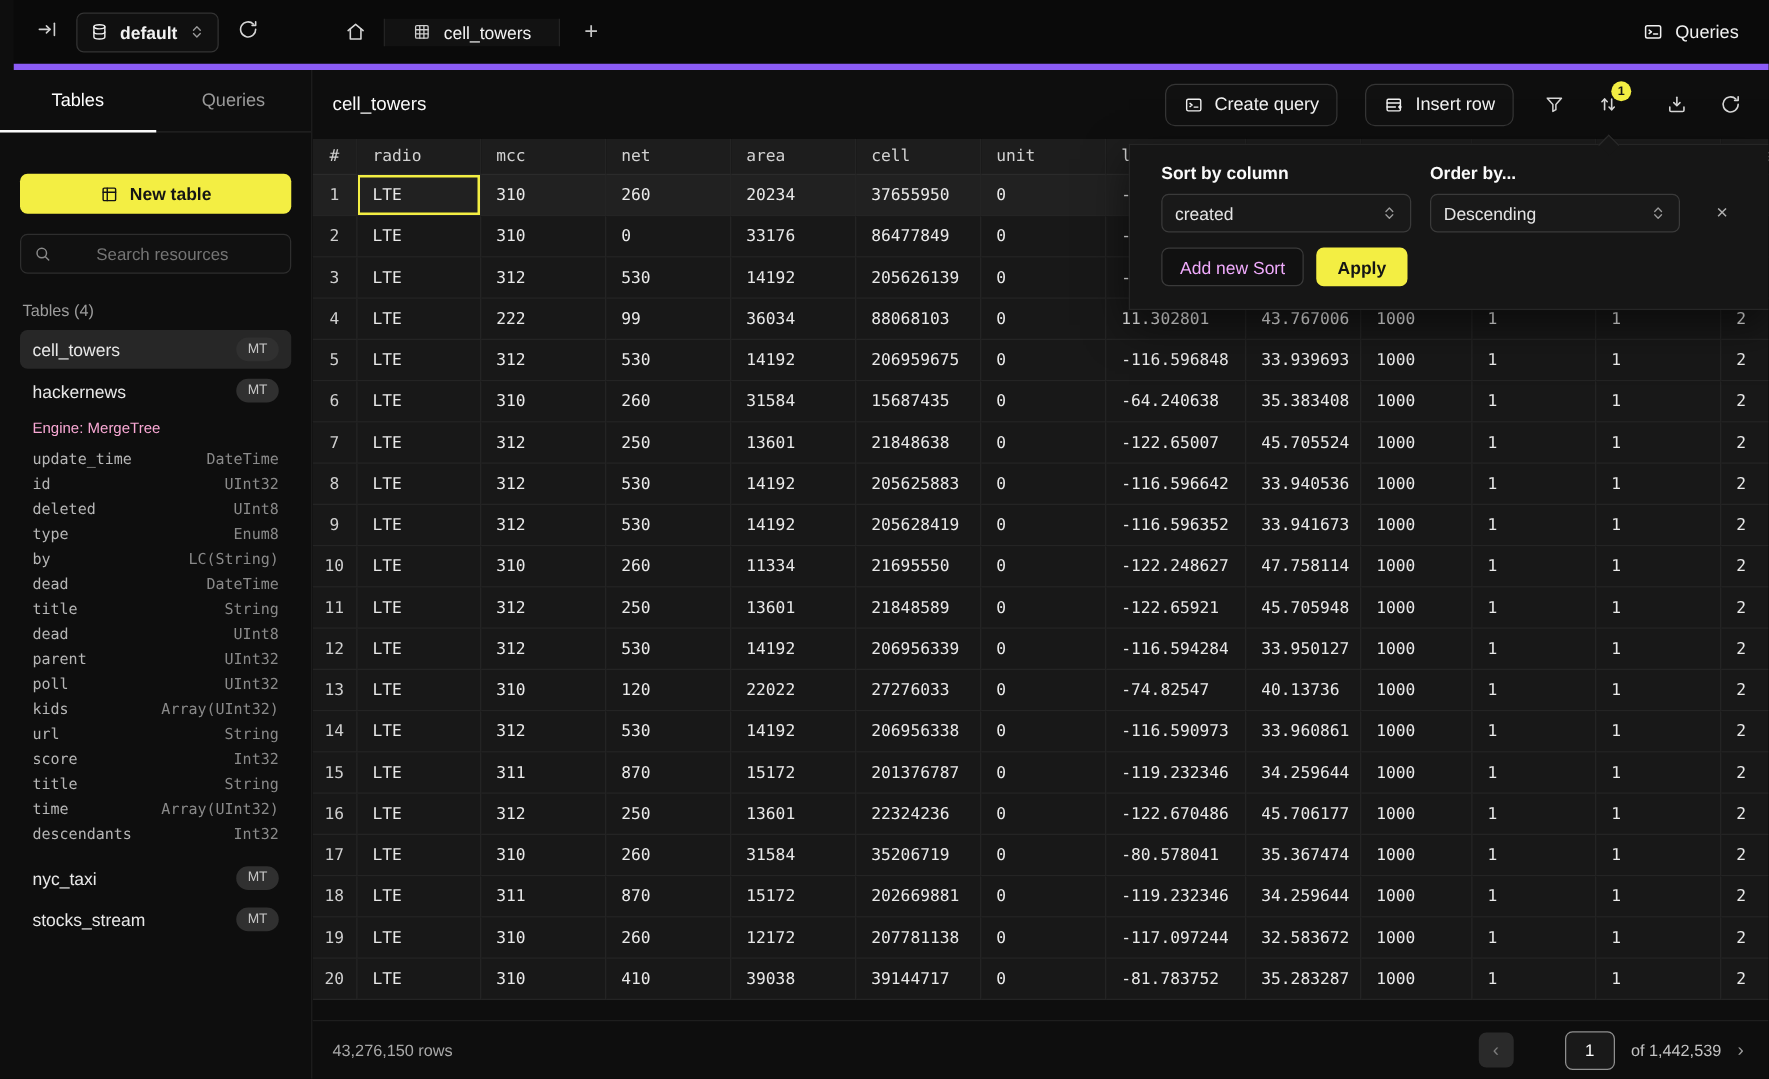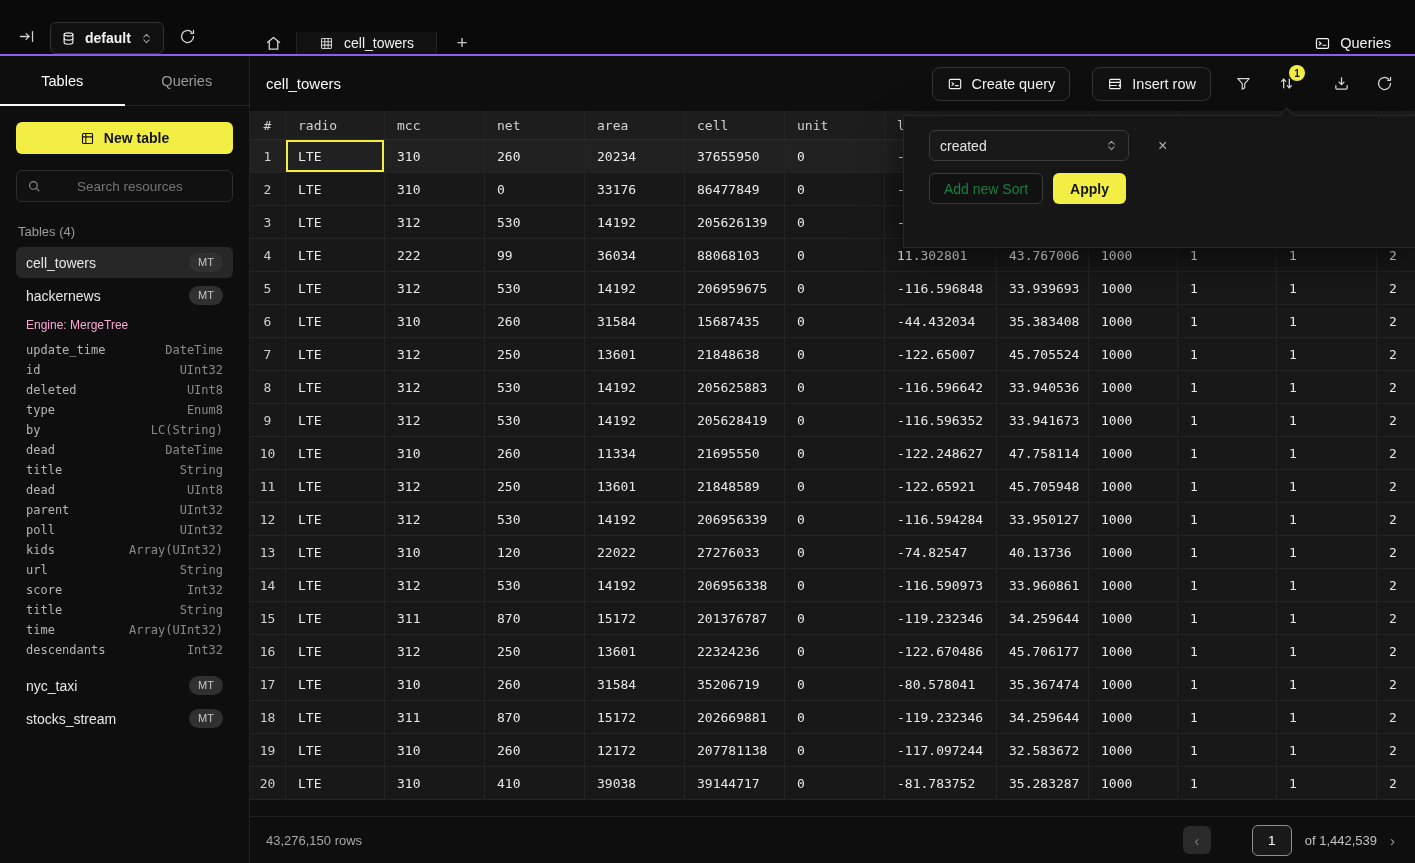--- a/index.html
+++ b/index.html
@@ -18,42 +18,42 @@
   html,body{width:1415px;height:863px;overflow:hidden;background:var(--bg-main);color:var(--text);
     font-family:"Liberation Sans",sans-serif;}
   button{font:inherit;color:inherit;background:none;border:none;cursor:pointer;}
   input{font:inherit;margin-left:28px;}
   svg{display:block;}
   .icon{display:inline-flex;align-items:center;justify-content:center;}
 
   .app{display:grid;grid-template-columns:250px 1fr;grid-template-rows:56px 1fr;width:1415px;height:863px;}
 
   
-  .topbar{grid-column:1/3;display:flex;align-items:flex-end;background:var(--bg-top);border-bottom:2px solid #8b5cf6;}
+  .topbar{grid-column:1/3;display:flex;align-items:center;background:var(--bg-top);border-bottom:5px solid #8b5cf6;margin-left:11px;}
   .topbar-left{flex:0 0 250px;display:flex;align-items:center;gap:15px;padding:0 18px;}
   .collapse-btn{color:#cfcfcf;}
   .db-select{height:32px;border:1px solid #333;border-radius:6px;display:flex;align-items:center;gap:9px;
     padding:0 10px;font-size:14px;font-weight:600;color:#f2f2f2;background:#101010;}
   .refresh-btn{color:#d6d6d6;}
   .topbar-tabs{flex:1;display:flex;align-items:stretch;}
   .home-btn{width:46px;display:flex;align-items:center;justify-content:center;color:#d6d6d6;}
   .tab{display:flex;align-items:center;gap:10px;padding:0 22px;background:#121212;
     border-left:1px solid #232323;border-right:1px solid #232323;font-size:14px;color:#f2f2f2;}
   .plus-btn{width:50px;font-size:19px;color:#c4c4c4;display:flex;align-items:center;justify-content:center;}
   .queries-btn{margin-left:auto;margin-right:24px;display:flex;align-items:center;gap:9px;font-size:14.5px;color:#f2f2f2;}
 
   
   .sidebar{grid-row:2;background:var(--bg-side);border-right:1px solid #222;display:flex;flex-direction:column;overflow:hidden;}
   .side-tabs{flex:0 0 50px;display:flex;border-bottom:1px solid #242424;}
   .side-tab{flex:1;display:flex;align-items:center;justify-content:center;font-size:14.5px;color:var(--muted);position:relative;}
   .side-tab.active{color:#ffffff;}
   .side-tab.active::after{content:"";position:absolute;left:0;right:0;bottom:-1px;height:2px;background:#fafafa;}
   .side-body{padding:16px;overflow:hidden;}
   .new-table-btn{width:100%;height:32px;background:var(--accent);color:#141414;border-radius:6px;
-    display:flex;align-items:center;justify-content:center;gap:9px;font-size:14px;font-weight:600;}
+    display:flex;align-items:center;justify-content:center;gap:9px;font-size:14px;font-weight:600;margin-top:17px;}
   .search-box{margin-top:16px;height:32px;border:1px solid #2e2e2e;border-radius:6px;background:#111;
     display:flex;align-items:center;gap:8px;padding:0 10px;color:#8a8a8a;}
   .search-box input{flex:1;min-width:0;background:none;border:none;outline:none;color:#dcdcdc;font-size:13.5px;}
   .search-box input::placeholder{color:#757575;}
   .section-label{margin:22px 2px 8px;font-size:13px;color:#9c9c9c;}
   .table-item{height:31px;display:flex;align-items:center;justify-content:space-between;padding:0 10px;
     border-radius:6px;font-size:14px;color:#e8e8e8;margin:2px 0;}
   .table-item.selected{background:#272727;}
   .badge{background:#303030;color:#c6c6c6;font-size:11px;line-height:1;padding:4px 9px;border-radius:999px;}
   .engine-line{font-size:12px;color:#f9a8d4;padding:5px 10px 8px;}
@@ -116,21 +116,21 @@
   .sort-popup::before{content:"";position:absolute;top:-6px;left:377px;width:11px;height:11px;
     background:#161616;border-left:1px solid #2a2a2a;border-top:1px solid #2a2a2a;transform:rotate(45deg);}
   .popup-labels{display:flex;gap:15px;margin-bottom:9px;}
   .popup-labels span{width:200px;font-size:14px;font-weight:600;color:#fafafa;}
   .popup-selects{display:flex;align-items:center;gap:15px;}
   .pselect{width:200px;height:31px;border:1px solid #3a3a3a;border-radius:6px;background:#191919;
     display:flex;align-items:center;justify-content:space-between;padding:0 10px;font-size:14px;color:#e4e4e4;}
   .popup-close{margin-left:14px;color:#b0b0b0;font-size:16px;line-height:1;}
   .popup-actions{display:flex;align-items:center;gap:10px;margin-top:12px;}
   .add-sort-btn{height:31px;border:1px solid #3a3a3a;border-radius:6px;background:#111;
-    padding:0 14px;font-size:14px;color:#15803d;}
+    padding:0 14px;font-size:14px;color:#f0abfc;}
   .apply-btn{height:31px;border-radius:6px;background:var(--accent);color:#151515;
     padding:0 17px;font-size:14px;font-weight:600;}
 </style>
 </head>
 <body>
 
 <div class="app">
 
   <header class="topbar">
     <div class="topbar-left">
@@ -479,21 +479,21 @@
             <div class="tcell c12">2</div>
           </div>
           <div class="trow">
             <div class="tcell c0">6</div>
             <div class="tcell c1">LTE</div>
             <div class="tcell c2">310</div>
             <div class="tcell c3">260</div>
             <div class="tcell c4">31584</div>
             <div class="tcell c5">15687435</div>
             <div class="tcell c6">0</div>
-            <div class="tcell c7">-44.432034</div>
+            <div class="tcell c7">-64.240638</div>
             <div class="tcell c8">35.383408</div>
             <div class="tcell c9">1000</div>
             <div class="tcell c10">1</div>
             <div class="tcell c11">1</div>
             <div class="tcell c12">2</div>
           </div>
           <div class="trow">
             <div class="tcell c0">7</div>
             <div class="tcell c1">LTE</div>
             <div class="tcell c2">312</div>
@@ -700,30 +700,43 @@
             <div class="tcell c8">35.283287</div>
             <div class="tcell c9">1000</div>
             <div class="tcell c10">1</div>
             <div class="tcell c11">1</div>
             <div class="tcell c12">2</div>
           </div>
         </div>
     </div>
 
     <div class="sort-popup">
+      <div class="popup-labels">
+        <span>Sort by column</span>
+        <span>Order by...</span>
+      </div>
       <div class="popup-selects">
         <div class="pselect">
           <span>created</span>
           <span class="icon" style="color:#9a9a9a;">
             <svg width="13" height="13" viewBox="0 0 24 24" fill="none" stroke="currentColor" stroke-width="2" stroke-linecap="round" stroke-linejoin="round">
                 <path d="M7 9.5l5-5 5 5"></path>
                 <path d="M7 14.5l5 5 5-5"></path>
               </svg>
           </span>
         </div>
+        <div class="pselect">
+          <span>Descending</span>
+          <span class="icon" style="color:#9a9a9a;">
+            <svg width="13" height="13" viewBox="0 0 24 24" fill="none" stroke="currentColor" stroke-width="2" stroke-linecap="round" stroke-linejoin="round">
+                <path d="M7 9.5l5-5 5 5"></path>
+                <path d="M7 14.5l5 5 5-5"></path>
+              </svg>
+          </span>
+        </div>
         <button class="popup-close">
           <span>×</span>
         </button>
       </div>
       <div class="popup-actions">
         <button class="add-sort-btn">Add new Sort</button>
         <button class="apply-btn">Apply</button>
       </div>
     </div>
 

